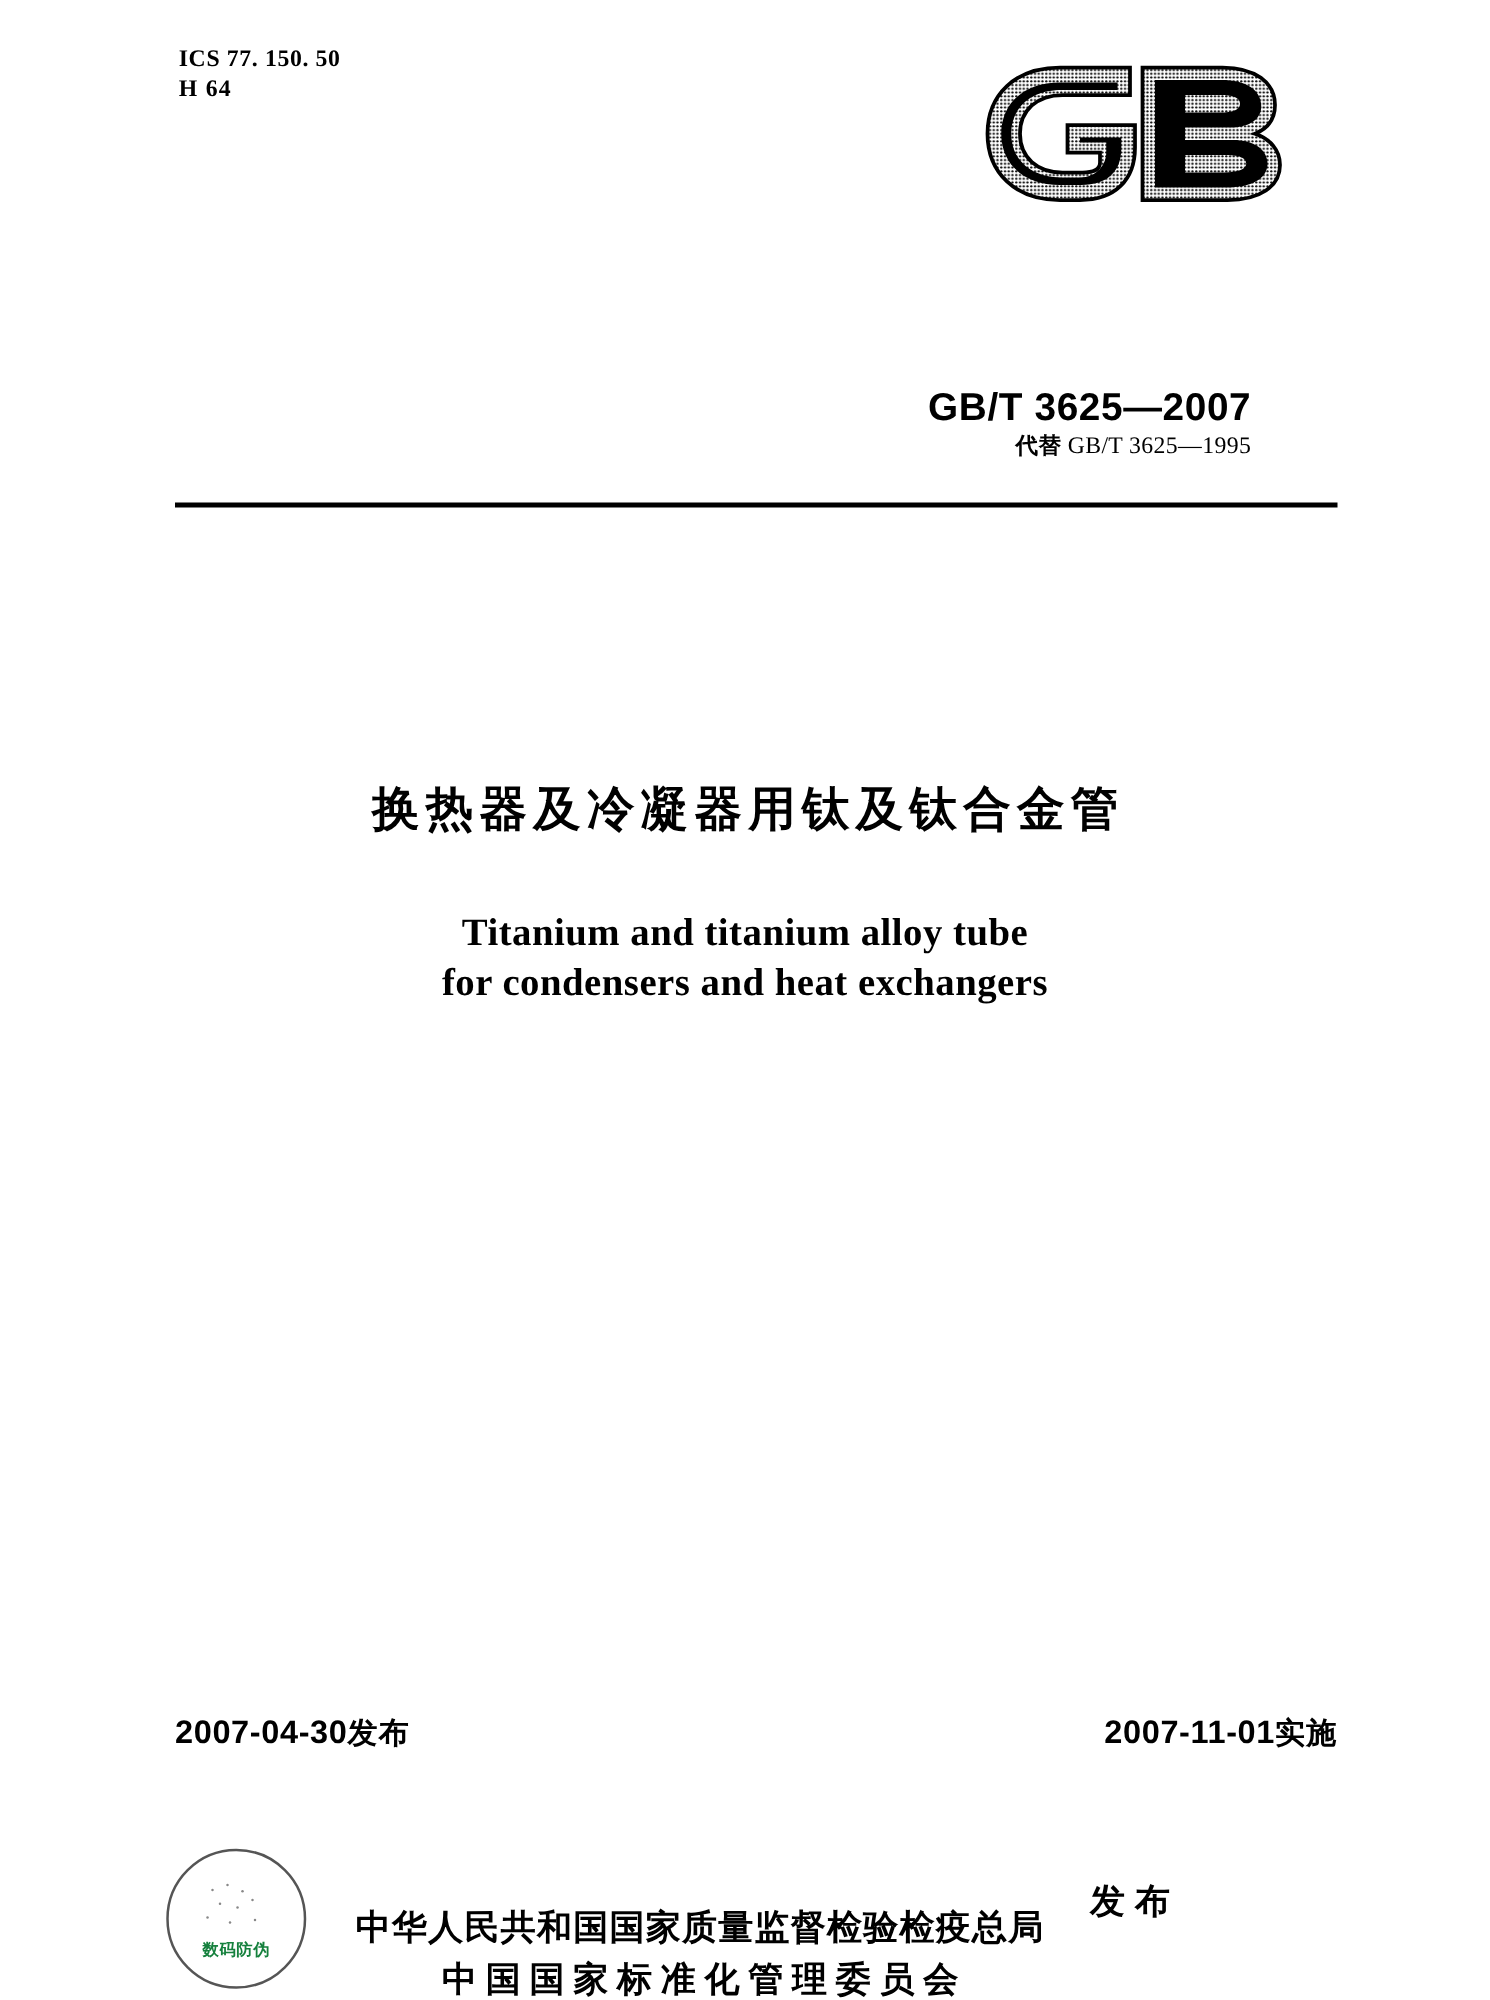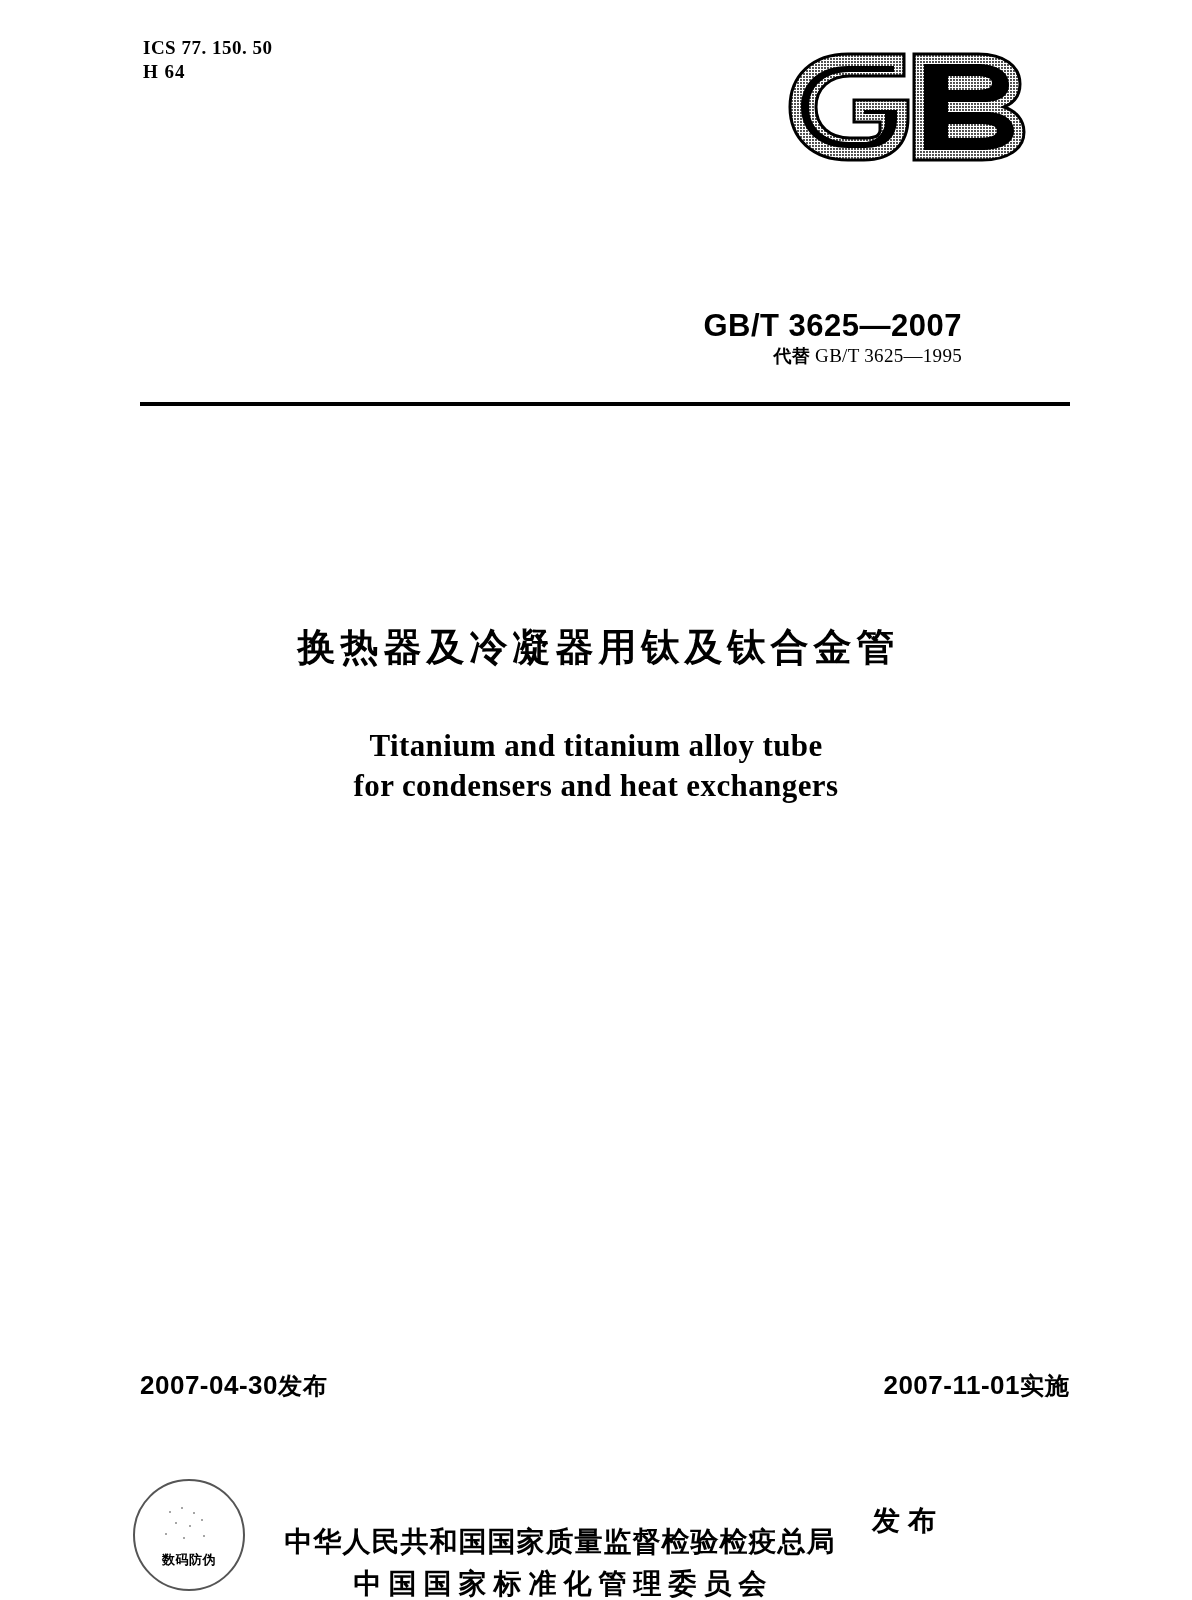--- a/index.html
+++ b/index.html
@@ -14,20 +14,21 @@
     font-family: "Liberation Serif", serif;
     color: #000000;
     overflow: hidden;
   }
 
   .page {
     position: absolute;
     left: 0; top: 0;
     width: 1080px;
     height: 1600px;
+    padding-left: 39px;
   }
 
   
   .ics-block {
     position: absolute;
     left: 143px;
     top: 36px;
     font-family: "Liberation Serif", serif;
     font-weight: bold;
     font-size: 19px;
@@ -201,21 +202,21 @@
   }
   .seal .seal-text {
     position: absolute;
     left: 0;
     bottom: 20px;
     width: 100%;
     text-align: center;
     font-family: "DejaVu Sans", sans-serif;
     font-size: 13px;
     font-weight: bold;
-    color: #000000;
+    color: #15803d;
     letter-spacing: 0.5px;
   }
   .seal .seal-dots {
     position: absolute;
     left: 0; top: 0;
     width: 100%; height: 100%;
   }
   .seal .seal-dots i {
     position: absolute;
     width: 2px; height: 2px;

